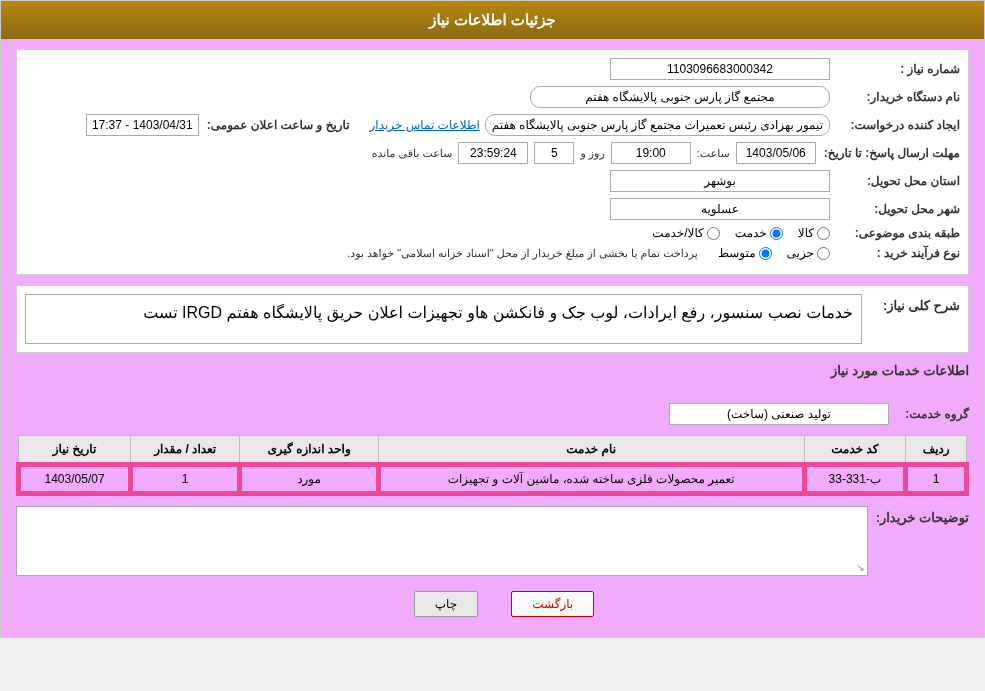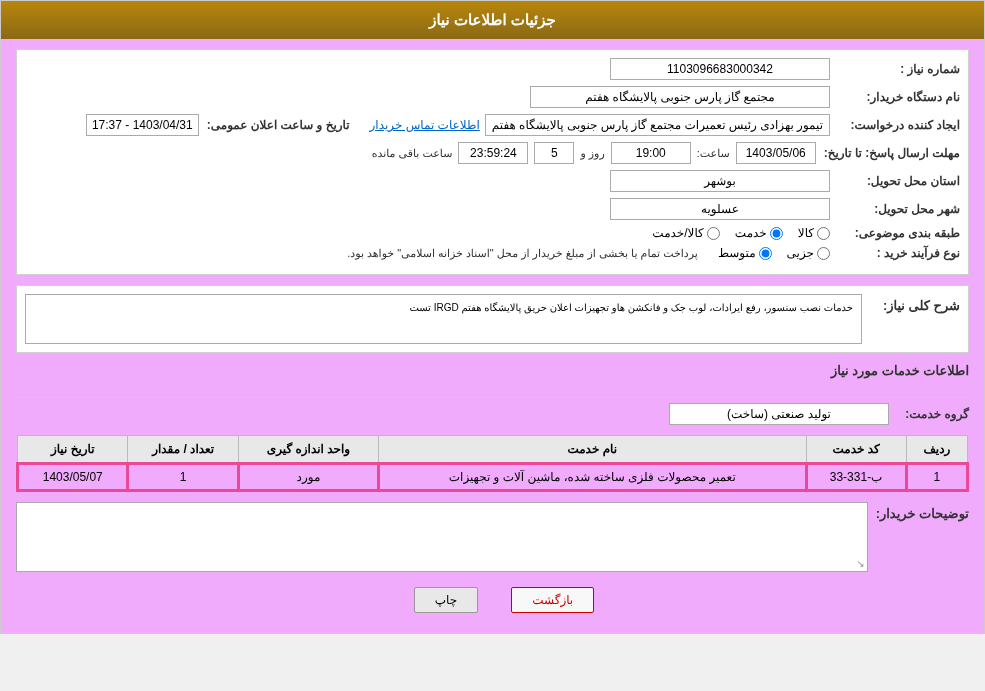--- a/index.html
+++ b/index.html
@@ -47,20 +47,21 @@
     }
     .value-box {
       background: #fff;
       border: 1px solid #aaa;
       padding: 3px 6px;
       min-width: 180px;
       text-align: center;
     }
     .value-box-wide {
       min-width: 300px;
+      border-radius: 10px;
     }
     .value-box-medium {
       min-width: 220px;
     }
     .contact-link {
       color: #0066cc;
       text-decoration: underline;
       cursor: pointer;
       margin-right: 5px;
     }
@@ -114,21 +115,21 @@
       padding-bottom: 19px;
     }
     .description-box {
       border: 1px solid #aaa;
       padding: 5px 8px;
       background: #fff;
       min-height: 50px;
       width: 100%;
       text-align: right;
       direction: rtl;
-      font-size: 10px;
+      font-size: 16px;
       line-height: 1.6;
     }
     .description-row {
       display: flex;
       align-items: flex-start;
       gap: 8px;
     }
     .desc-label {
       font-weight: bold;
       color: #333;
@@ -148,21 +149,21 @@
       font-size: 12px;
     }
     th {
       background: #e8e8e8;
       border: 1px solid #bbb;
       padding: 6px 8px;
       text-align: center;
       font-weight: bold;
     }
     td {
-      border: 3px solid #ec4899;
+      border: 5px solid #ec4899;
       padding: 5px 8px;
       text-align: center;
     }
     tr:nth-child(even) td { background: #f9f9f9; }
     .buyer-notes-section {
       display: flex;
       align-items: flex-start;
       gap: 8px;
       margin: 8px 0;
     }

